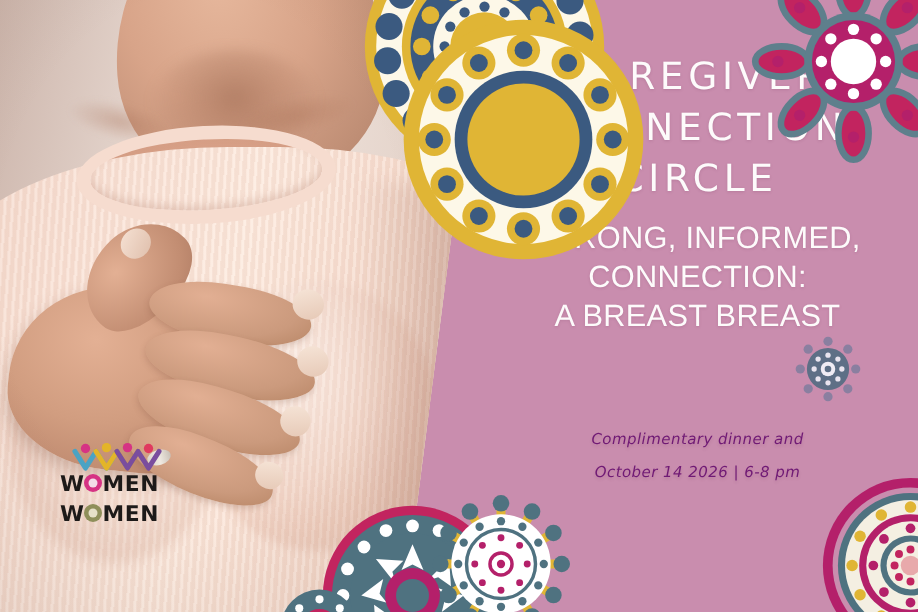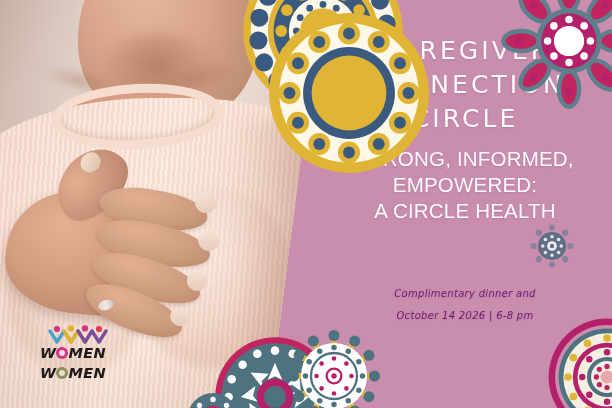--- a/index.html
+++ b/index.html
@@ -132,21 +132,21 @@
     background:linear-gradient(90deg,#d9d3cb,#efe9e1,#c9c1b7);
     transform:rotate(-16deg);
   }
   .ph-vig{
     left:0;top:0;width:100%;height:100%;
     background:
       radial-gradient(ellipse at 42% 42%,rgba(0,0,0,0) 52%,rgba(90,58,44,.13) 100%);
   }
 
   
-  #logo{position:absolute;left:40px;top:326px;width:86px;height:56px;font-style:italic;}
+  #logo{position:absolute;left:40px;top:296px;width:86px;height:56px;}
   .logo-mark{position:absolute;left:8px;top:0;width:62px;height:18px;}
   .logo-row{
     position:absolute;left:0;width:86px;
     font-family:"DejaVu Sans",sans-serif;
     font-weight:700;font-size:14.5px;letter-spacing:.4px;
     color:#1d1a19;line-height:1;
     white-space:nowrap;
   }
   .logo-row.r1{top:20px;}
   .logo-row.r2{top:40px;}
@@ -242,22 +242,22 @@
   <div id="textcol">
 
     <div id="title">
       <span class="ln">CAREGIVER</span>
       <span class="ln">CONNECTION</span>
       <span class="ln">CIRCLE</span>
     </div>
 
     <div id="subtitle">
       <span class="ln">STRONG, INFORMED,</span>
-      <span class="ln">EMPOWERED:</span>
-      <span class="ln">A CIRCLE HEALTH</span>
+      <span class="ln">CONNECTION:</span>
+      <span class="ln">A BREAST BREAST</span>
     </div>
 
     <div id="details">
       <span class="ln">Complimentary dinner and</span>
       <span class="ln">October 14 2026 | 6-8 pm</span>
     </div>
   </div>
 
   <svg style="position:absolute;left:228px;top:-64px;width:190px;height:190px;" viewBox="0 0 200 200">
     <g>

